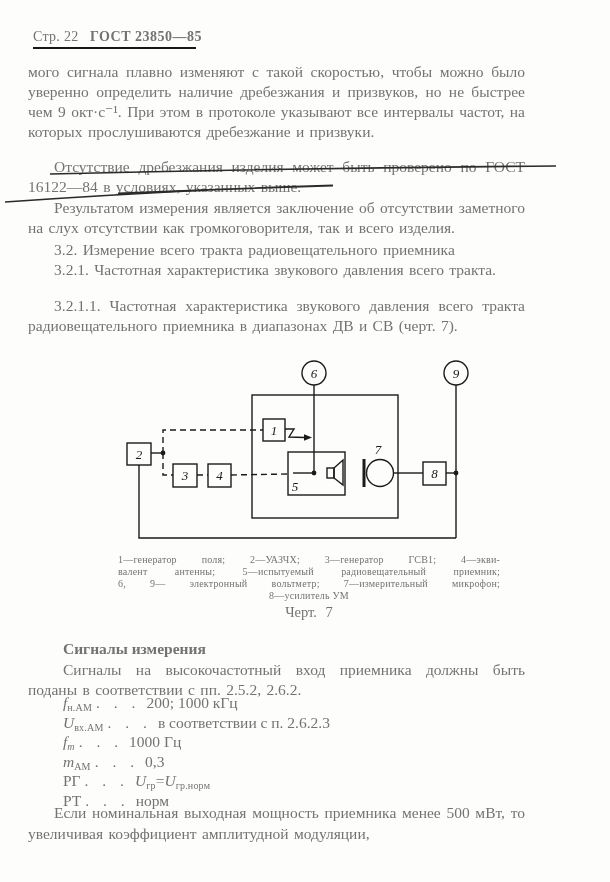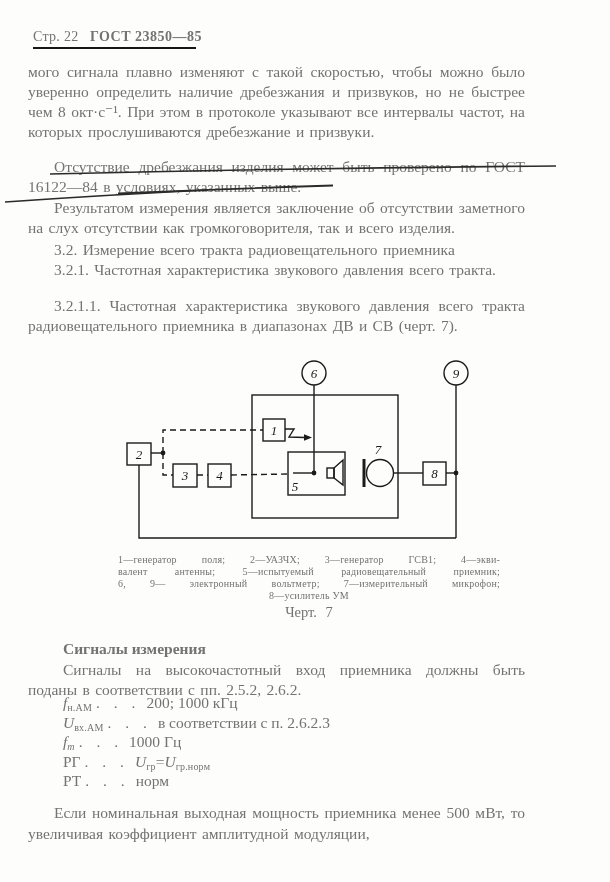--- a/index.html
+++ b/index.html
@@ -38,21 +38,21 @@
 
 <div class="page">
 
   <div class="abs hdr">
     <span>Стр. 22</span>
     <span>&nbsp;</span>
     <b>ГОСТ 23850—85</b>
   </div>
   <div class="abs hdr-rule"></div>
 
-  <div class="abs para" style="top:62px">мого сигнала плавно изменяют с такой скоростью, чтобы можно было уверенно определить наличие дребезжания и призвуков, но не быстрее чем 8 окт·с⁻¹. При этом в протоколе указывают все интервалы частот, на которых прослушиваются дребезжание и призвуки.</div>
+  <div class="abs para" style="top:62px">мого сигнала плавно изменяют с такой скоростью, чтобы можно было уверенно определить наличие дребезжания и призвуков, но не быстрее чем 9 окт·с⁻¹. При этом в протоколе указывают все интервалы частот, на которых прослушиваются дребезжание и призвуки.</div>
   <div class="abs para ind" style="top:157px">Отсутствие дребезжания изделия может быть проверено по ГОСТ 16122—84 в условиях, указанных выше.</div>
   <div class="abs para ind" style="top:198px">Результатом измерения является заключение об отсутствии заметного на слух отсутствии как громкоговорителя, так и всего изделия.</div>
   <div class="abs para ind" style="top:240px">3.2. Измерение всего тракта радиовещательного приемника</div>
   <div class="abs para ind" style="top:260px">3.2.1. Частотная характеристика звукового давления всего тракта.</div>
   <div class="abs para ind" style="top:296px">3.2.1.1. Частотная характеристика звукового давления всего тракта радиовещательного приемника в диапазонах ДВ и СВ (черт. 7).</div>
 
   <svg class="ink" width="610" height="882">
     <path d="M50 174 Q300 168 556 166" stroke="#2b2b2b" stroke-width="1.6" fill="none"></path>
     <path d="M5 202 Q105 195 208 190" stroke="#2b2b2b" stroke-width="1.6" fill="none"></path>
     <path d="M118 193.5 Q225 189 333 185.5" stroke="#2b2b2b" stroke-width="1.8" fill="none"></path>
@@ -138,20 +138,23 @@
     <div class="prow">
       <span class="it">f</span><sub class="s">н.АМ</sub><span class="dots">. . .</span><span>200; 1000 кГц</span>
     </div>
     <div class="prow">
       <span class="it">U</span><sub class="s">вх.АМ</sub><span class="dots">. . .</span><span>в соответствии с п. 2.6.2.3</span>
     </div>
     <div class="prow">
       <span class="it">f</span><sub class="s it">m</sub><span class="dots">. . .</span><span>1000 Гц</span>
     </div>
     <div class="prow">
+      <span class="it">m</span><sub class="s">АМ</sub><span class="dots">. . .</span><span>0,3</span>
+    </div>
+    <div class="prow">
       <span>РГ</span><span class="dots">. . .</span><span class="it">U</span><sub class="s">гр</sub><span>=</span><span class="it">U</span><sub class="s">гр.норм</sub>
     </div>
     <div class="prow">
       <span>РТ</span><span class="dots">. . .</span><span>норм</span>
     </div>
   </div>
 
   <div class="abs final">Если номинальная выходная мощность приемника менее 500 мВт, то увеличивая коэффициент амплитудной модуляции,</div>
 
 </div>

